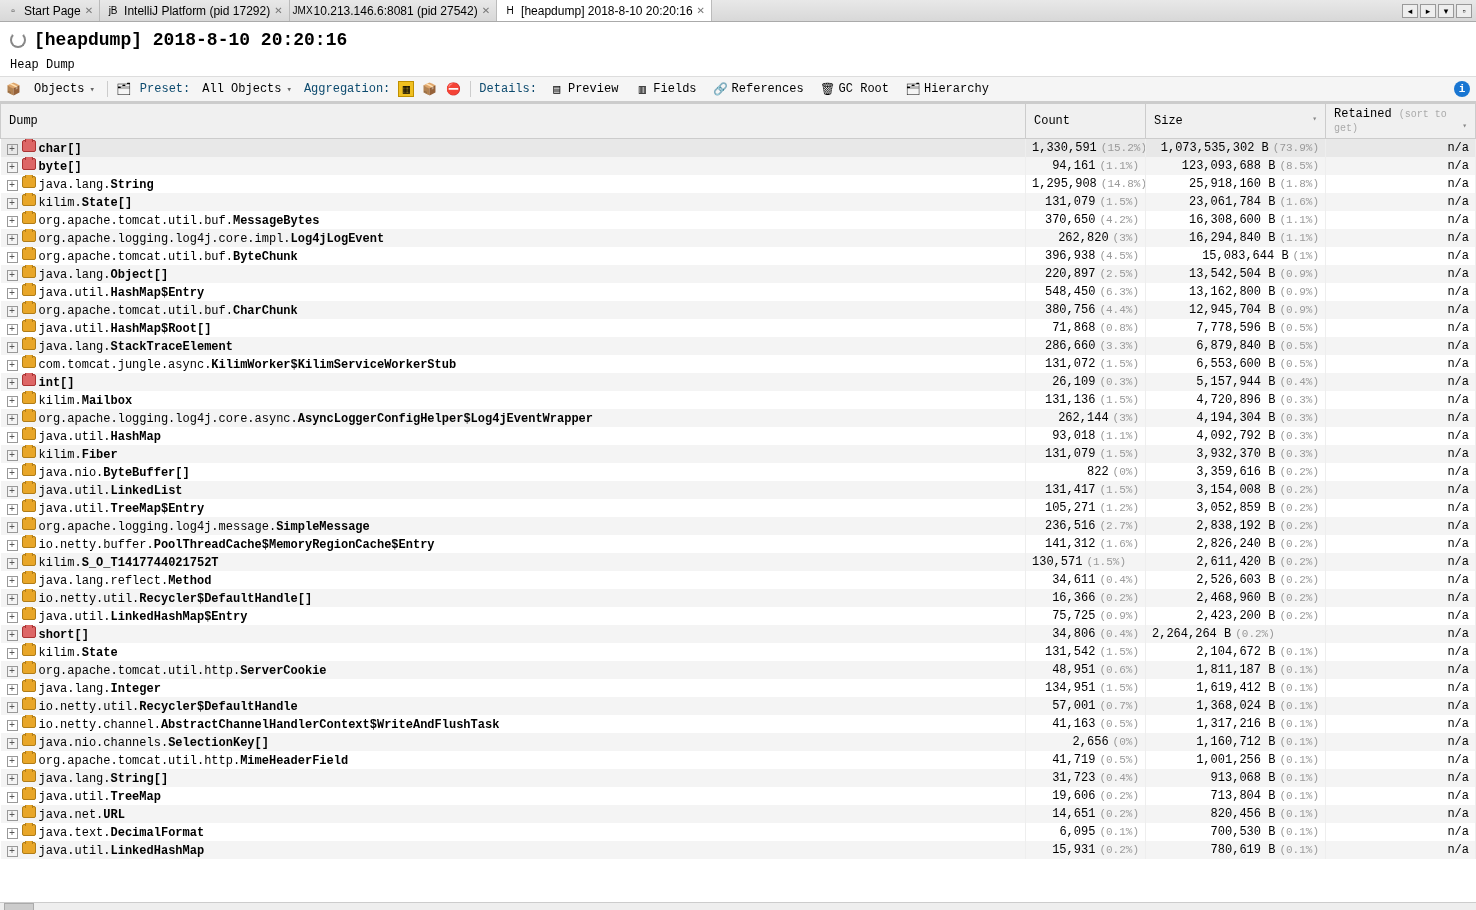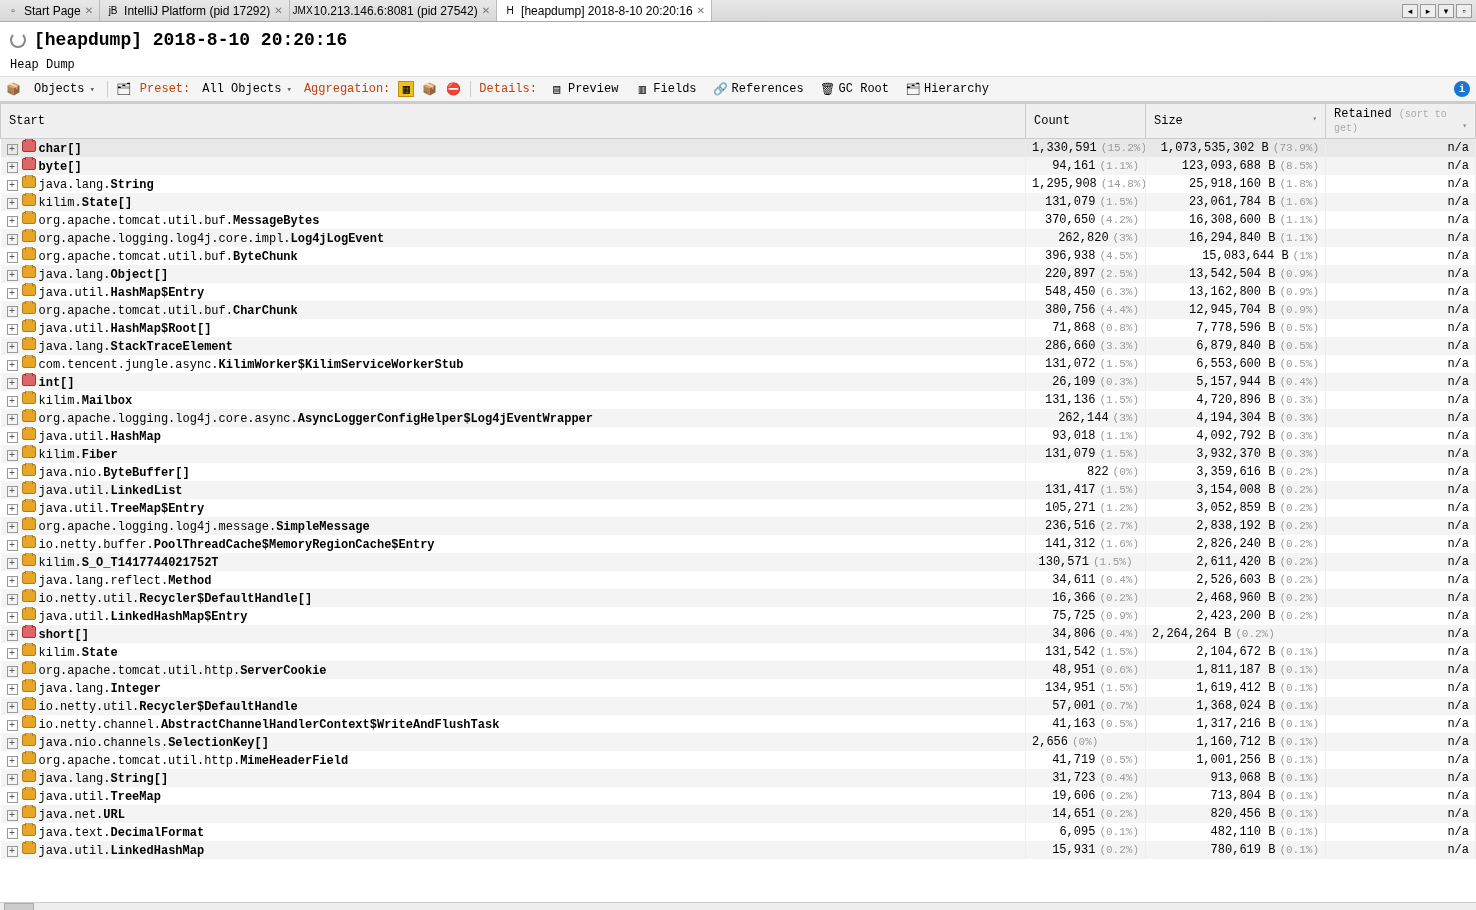--- a/index.html
+++ b/index.html
@@ -12,21 +12,21 @@
 .tabs-spacer { flex:1; }
 .winbtns { display:flex; gap:2px; padding-right:4px; }
 .winbtn { width:16px; height:14px; border:1px solid #999; background:#eee; display:flex; align-items:center; justify-content:center; font-size:9px; }
 .header { display:flex; align-items:center; gap:8px; padding:8px 10px 4px; font-family:"Courier New",monospace; }
 .header .refresh { width:16px; height:16px; border:2px solid #888; border-top-color:transparent; border-radius:50%; }
 .header-title { font-size:18px; font-weight:bold; }
 .subbar { padding:4px 10px; border-bottom:1px solid #ddd; font-family:"Courier New",monospace; }
 .toolbar { display:flex; align-items:center; gap:8px; padding:3px 6px; border-bottom:1px solid #ccc; background:#f5f5f5; font-family:"Courier New",monospace; }
 .tool-sep { width:1px; height:16px; background:#ccc; }
 .tool-btn { display:flex; align-items:center; gap:3px; padding:1px 4px; cursor:pointer; }
-.tool-label { color:#c2410c; }
+.tool-label { color:#0c4a6e; }
 .tool-icon { width:16px; height:16px; display:inline-flex; align-items:center; justify-content:center; }
 .dropdown-arrow::after { content:"▾"; font-size:9px; color:#666; margin-left:2px; }
 .info-icon { margin-left:auto; width:16px; height:16px; border-radius:50%; background:#1976d2; color:#fff; display:flex; align-items:center; justify-content:center; font-weight:bold; font-size:11px; }
 .table-wrapper { height:calc(100vh - 110px); overflow:auto; border-top:1px solid #ccc; }
 table { width:100%; border-collapse:collapse; table-layout:fixed; font-family:"Courier New",monospace; font-size:12px; }
 thead th { background:#f0f0f0; border:1px solid #ccc; text-align:left; padding:3px 8px; position:sticky; top:0; font-weight:normal; }
 th .sort::after { content:"▾"; font-size:8px; color:#888; float:right; }
 .retained-hint { color:#aaa; font-size:10px; }
 tbody tr:nth-child(even) { background:#f4f4f4; }
 tbody tr.selected { background:#e8e8e8; }
@@ -133,21 +133,21 @@
 <div class="table-wrapper">
 <table>
   <colgroup>
         <col class="col-name">
         <col class="col-count">
         <col class="col-size">
         <col class="col-ret">
       </colgroup>
   <thead>
     <tr>
-      <th><span>Start</span></th>
+      <th><span>Dump</span></th>
       <th><span>Count</span></th>
       <th><span>Size</span><span class="sort"></span></th>
       <th><span>Retained</span> <span class="retained-hint">(sort to get)</span><span class="sort"></span></th>
     </tr>
   </thead>
   <tbody id="rows-host">
         <tr class="selected">
           <td><span class="row-toggle">+</span><span class="row-icon red"></span><span class="name-pkg"></span><span class="name-cls">char[]</span></td>
           <td style="text-align:right"><span>1,330,591</span><span class="pct">(15.2%)</span></td>
           <td style="text-align:right"><span>1,073,535,302 B</span><span class="pct">(73.9%)</span></td>
@@ -213,21 +213,21 @@
           <td style="text-align:right"><span>7,778,596 B</span><span class="pct">(0.5%)</span></td>
           <td style="text-align:right"><span>n/a</span></td>
         </tr>
         <tr>
           <td><span class="row-toggle">+</span><span class="row-icon "></span><span class="name-pkg">java.lang.</span><span class="name-cls">StackTraceElement</span></td>
           <td style="text-align:right"><span>286,660</span><span class="pct">(3.3%)</span></td>
           <td style="text-align:right"><span>6,879,840 B</span><span class="pct">(0.5%)</span></td>
           <td style="text-align:right"><span>n/a</span></td>
         </tr>
         <tr>
-          <td><span class="row-toggle">+</span><span class="row-icon "></span><span class="name-pkg">com.tencent.jungle.async.</span><span class="name-cls">KilimWorker$KilimServiceWorkerStub</span></td>
+          <td><span class="row-toggle">+</span><span class="row-icon "></span><span class="name-pkg">com.tomcat.jungle.async.</span><span class="name-cls">KilimWorker$KilimServiceWorkerStub</span></td>
           <td style="text-align:right"><span>131,072</span><span class="pct">(1.5%)</span></td>
           <td style="text-align:right"><span>6,553,600 B</span><span class="pct">(0.5%)</span></td>
           <td style="text-align:right"><span>n/a</span></td>
         </tr>
         <tr>
           <td><span class="row-toggle">+</span><span class="row-icon red"></span><span class="name-pkg"></span><span class="name-cls">int[]</span></td>
           <td style="text-align:right"><span>26,109</span><span class="pct">(0.3%)</span></td>
           <td style="text-align:right"><span>5,157,944 B</span><span class="pct">(0.4%)</span></td>
           <td style="text-align:right"><span>n/a</span></td>
         </tr>
@@ -280,21 +280,21 @@
           <td style="text-align:right"><span>n/a</span></td>
         </tr>
         <tr>
           <td><span class="row-toggle">+</span><span class="row-icon "></span><span class="name-pkg">io.netty.buffer.</span><span class="name-cls">PoolThreadCache$MemoryRegionCache$Entry</span></td>
           <td style="text-align:right"><span>141,312</span><span class="pct">(1.6%)</span></td>
           <td style="text-align:right"><span>2,826,240 B</span><span class="pct">(0.2%)</span></td>
           <td style="text-align:right"><span>n/a</span></td>
         </tr>
         <tr>
           <td><span class="row-toggle">+</span><span class="row-icon "></span><span class="name-pkg">kilim.</span><span class="name-cls">S_O_T1417744021752T</span></td>
-          <td style="text-align:center"><span>130,571</span><span class="pct">(1.5%)</span></td>
+          <td style="text-align:left"><span>130,571</span><span class="pct">(1.5%)</span></td>
           <td style="text-align:right"><span>2,611,420 B</span><span class="pct">(0.2%)</span></td>
           <td style="text-align:right"><span>n/a</span></td>
         </tr>
         <tr>
           <td><span class="row-toggle">+</span><span class="row-icon "></span><span class="name-pkg">java.lang.reflect.</span><span class="name-cls">Method</span></td>
           <td style="text-align:right"><span>34,611</span><span class="pct">(0.4%)</span></td>
           <td style="text-align:right"><span>2,526,603 B</span><span class="pct">(0.2%)</span></td>
           <td style="text-align:right"><span>n/a</span></td>
         </tr>
         <tr>
@@ -340,21 +340,21 @@
           <td style="text-align:right"><span>n/a</span></td>
         </tr>
         <tr>
           <td><span class="row-toggle">+</span><span class="row-icon "></span><span class="name-pkg">io.netty.channel.</span><span class="name-cls">AbstractChannelHandlerContext$WriteAndFlushTask</span></td>
           <td style="text-align:right"><span>41,163</span><span class="pct">(0.5%)</span></td>
           <td style="text-align:right"><span>1,317,216 B</span><span class="pct">(0.1%)</span></td>
           <td style="text-align:right"><span>n/a</span></td>
         </tr>
         <tr>
           <td><span class="row-toggle">+</span><span class="row-icon "></span><span class="name-pkg">java.nio.channels.</span><span class="name-cls">SelectionKey[]</span></td>
-          <td style="text-align:left"><span>2,656</span><span class="pct">(0%)</span></td>
+          <td style="text-align:right"><span>2,656</span><span class="pct">(0%)</span></td>
           <td style="text-align:right"><span>1,160,712 B</span><span class="pct">(0.1%)</span></td>
           <td style="text-align:right"><span>n/a</span></td>
         </tr>
         <tr>
           <td><span class="row-toggle">+</span><span class="row-icon "></span><span class="name-pkg">org.apache.tomcat.util.http.</span><span class="name-cls">MimeHeaderField</span></td>
           <td style="text-align:right"><span>41,719</span><span class="pct">(0.5%)</span></td>
           <td style="text-align:right"><span>1,001,256 B</span><span class="pct">(0.1%)</span></td>
           <td style="text-align:right"><span>n/a</span></td>
         </tr>
         <tr>
@@ -371,21 +371,21 @@
         </tr>
         <tr>
           <td><span class="row-toggle">+</span><span class="row-icon "></span><span class="name-pkg">java.net.</span><span class="name-cls">URL</span></td>
           <td style="text-align:right"><span>14,651</span><span class="pct">(0.2%)</span></td>
           <td style="text-align:right"><span>820,456 B</span><span class="pct">(0.1%)</span></td>
           <td style="text-align:right"><span>n/a</span></td>
         </tr>
         <tr>
           <td><span class="row-toggle">+</span><span class="row-icon "></span><span class="name-pkg">java.text.</span><span class="name-cls">DecimalFormat</span></td>
           <td style="text-align:right"><span>6,095</span><span class="pct">(0.1%)</span></td>
-          <td style="text-align:right"><span>482,110 B</span><span class="pct">(0.1%)</span></td>
+          <td style="text-align:right"><span>700,530 B</span><span class="pct">(0.1%)</span></td>
           <td style="text-align:right"><span>n/a</span></td>
         </tr>
         <tr>
           <td><span class="row-toggle">+</span><span class="row-icon "></span><span class="name-pkg">java.util.</span><span class="name-cls">LinkedHashMap</span></td>
           <td style="text-align:right"><span>15,931</span><span class="pct">(0.2%)</span></td>
           <td style="text-align:right"><span>780,619 B</span><span class="pct">(0.1%)</span></td>
           <td style="text-align:right"><span>n/a</span></td>
         </tr>
       </tbody>
 </table>

